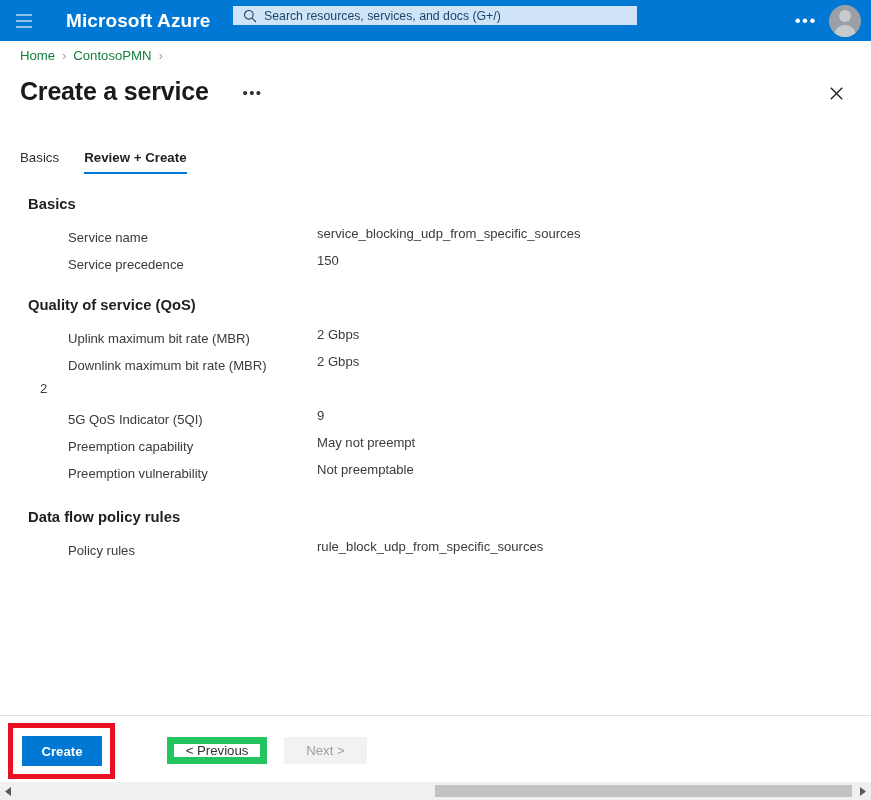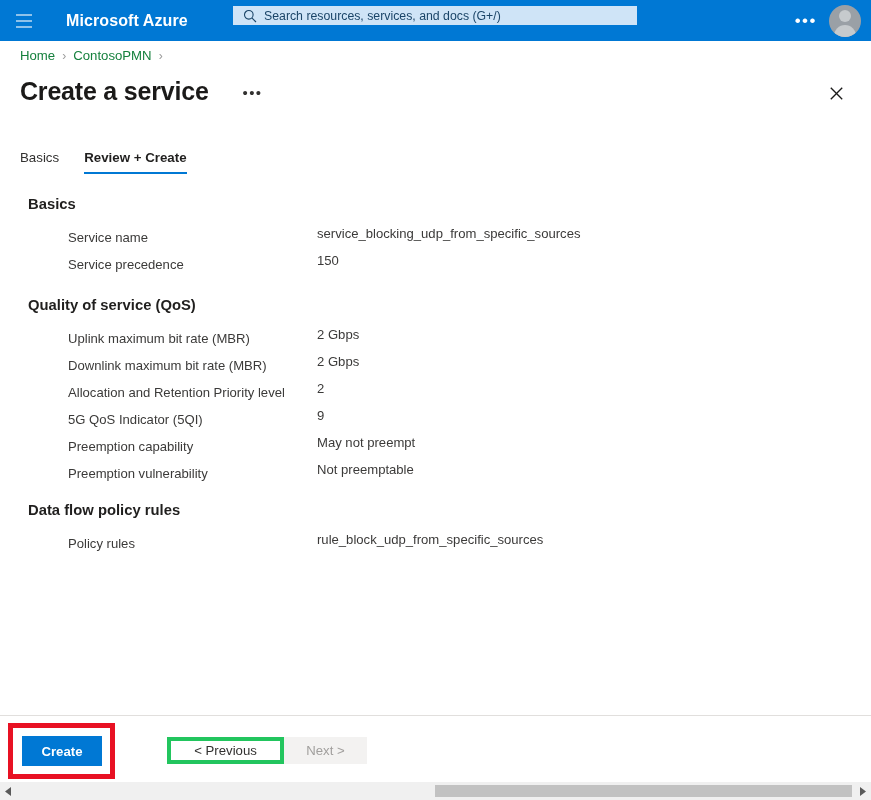--- a/index.html
+++ b/index.html
@@ -35,21 +35,21 @@
     cursor: pointer;
   }
   .hamburger span {
     display: block;
     width: 16px; height: 2px;
     background: #8ec2ea;
     border-radius: 0;
   }
   .brand {
     color: #ffffff;
-    font-size: 16px;
+    font-size: 19px;
     font-weight: bold;
     letter-spacing: .1px;
     margin-left: 18px;
     white-space: nowrap;
     cursor: pointer;
   }
   .searchbox {
     position: absolute;
     left: 233px; top: 6px;
     width: 404px; height: 19px;
@@ -262,24 +262,24 @@
     border: none;
     font-size: 13.2px;
     font-weight: bold;
     font-family: "Liberation Sans", sans-serif;
     cursor: pointer;
     display: flex; align-items: center; justify-content: center;
   }
   .btn-previous {
     position: absolute;
     left: 167px; top: 737px;
-    width: 117px; height: 27px;
+    width: 100px; height: 27px;
     background: #ffffff;
     color: #323130;
-    border: 4px solid #22c55e;
+    border: 7px solid #22c55e;
     font-size: 13.2px;
     font-family: "Liberation Sans", sans-serif;
     cursor: pointer;
     display: flex; align-items: center; justify-content: center;
   }
   .btn-next {
     position: absolute;
     left: 284px; top: 737px;
     width: 83px; height: 27px;
     background: #f3f2f1;
@@ -396,39 +396,38 @@
       <div class="kv-table">
         <div class="kv-row">
           <div class="kv-label">Uplink maximum bit rate (MBR)</div>
           <div class="kv-value">2 Gbps</div>
         </div>
         <div class="kv-row">
           <div class="kv-label">Downlink maximum bit rate (MBR)</div>
           <div class="kv-value">2 Gbps</div>
         </div>
         <div class="kv-row">
-          <div class="kv-label">Allocation and Retention Priority level</div>
           <div class="kv-value">2</div>
         </div>
         <div class="kv-row">
           <div class="kv-label">5G QoS Indicator (5QI)</div>
           <div class="kv-value">9</div>
         </div>
         <div class="kv-row">
           <div class="kv-label">Preemption capability</div>
           <div class="kv-value">May not preempt</div>
         </div>
         <div class="kv-row">
           <div class="kv-label">Preemption vulnerability</div>
           <div class="kv-value">Not preemptable</div>
         </div>
       </div>
     </div>
 
-    <div style="margin-top:15px">
+    <div style="margin-top:22px">
       <div class="section-header">Data flow policy rules</div>
       <div class="kv-table">
         <div class="kv-row">
           <div class="kv-label">Policy rules</div>
           <div class="kv-value">rule_block_udp_from_specific_sources</div>
         </div>
       </div>
     </div>
 
   </div>

